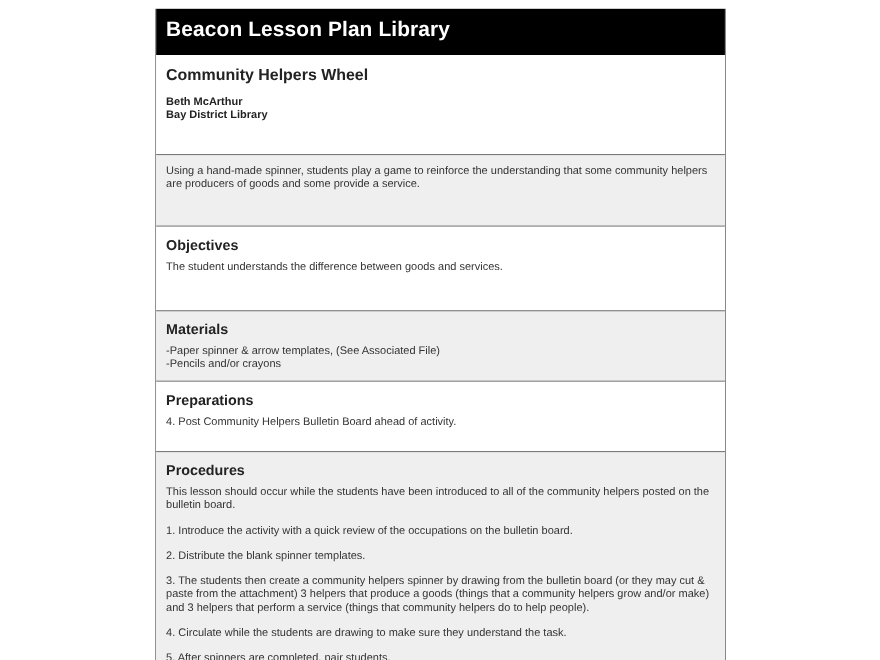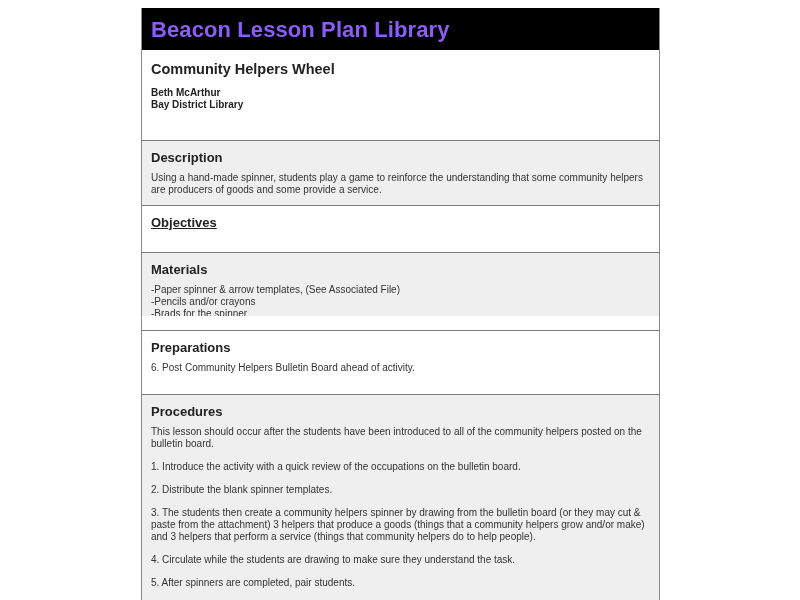--- a/index.html
+++ b/index.html
@@ -18,26 +18,26 @@
       position: absolute;
       left: 141px;
       top: 8px;
       width: 519px;
       border-left: 1px solid #888888;
       border-right: 1px solid #888888;
       box-sizing: border-box;
     }
     .header {
       background: #000000;
-      color: #8b5cf6;
+      color: #ffffff;
       height: 42px;
       box-sizing: border-box;
       padding: 9px 0 0 9px;
       font-weight: bold;
-      font-size: 22px;
+      font-size: 19px;
       letter-spacing: 0.1px;
     }
     .section {
       border-top: 1px solid #7a7a7a;
       box-sizing: border-box;
       padding: 9px 9px 0 9px;
       overflow: hidden;
     }
     .section.white { background: #ffffff; }
     .section.gray { background: #efefef; }
@@ -57,23 +57,23 @@
       font-size: 13px;
       margin: 0 0 7px 0;
     }
     .sec-text {
       font-size: 10px;
       line-height: 12px;
       color: #333333;
     }
     .para { margin: 0 0 11px 0; }
     .desc-section { height: 65px; }
-    .obj-section { height: 47px; text-decoration: underline; }
+    .obj-section { height: 77px; }
     .mat-section { height: 64px; }
-    .prep-section { height: 64px; margin-top: 14px; }
+    .prep-section { height: 64px; }
     .proc-section { height: 300px; }
     .line { display: block; }
   </style>
 </head>
 <body>
 
 <div class="page">
 
   <div class="header">
     <span>Beacon Lesson Plan Library</span>
@@ -81,48 +81,47 @@
 
   <div class="section white title-section">
     <div class="lesson-title">Community Helpers Wheel</div>
     <div class="meta">
       <span class="line">Beth McArthur</span>
       <span class="line">Bay District Library</span>
     </div>
   </div>
 
   <div class="section gray desc-section">
-    <div class="sec-title">Description</div>
     <div class="sec-text">Using a hand-made spinner, students play a game to reinforce the understanding that some community helpers are producers of goods and some provide a service.</div>
   </div>
 
   <div class="section white obj-section">
     <div class="sec-title">Objectives</div>
+    <div class="sec-text">The student understands the difference between goods and services.</div>
   </div>
 
   <div class="section gray mat-section">
     <div class="sec-title">Materials</div>
     <div class="sec-text">
       <span class="line">-Paper spinner &amp; arrow templates, (See Associated File)</span>
       <span class="line">-Pencils and/or crayons</span>
-      <span class="line">-Brads for the spinner</span>
     </div>
   </div>
 
   <div class="section white prep-section">
     <div class="sec-title">Preparations</div>
     <div class="sec-text">
-      <span class="line">6. Post Community Helpers Bulletin Board ahead of activity.</span>
+      <span class="line">4. Post Community Helpers Bulletin Board ahead of activity.</span>
     </div>
   </div>
 
   <div class="section gray proc-section">
     <div class="sec-title">Procedures</div>
     <div class="sec-text">
-      <p class="para">This lesson should occur after the students have been introduced to all of the community helpers posted on the bulletin board.</p>
+      <p class="para">This lesson should occur while the students have been introduced to all of the community helpers posted on the bulletin board.</p>
       <p class="para">1. Introduce the activity with a quick review of the occupations on the bulletin board.</p>
       <p class="para">2. Distribute the blank spinner templates.</p>
       <p class="para">3. The students then create a community helpers spinner by drawing from the bulletin board (or they may cut &amp; paste from the attachment) 3 helpers that produce a goods (things that a community helpers grow and/or make) and 3 helpers that perform a service (things that community helpers do to help people).</p>
       <p class="para">4. Circulate while the students are drawing to make sure they understand the task.</p>
       <p class="para">5. After spinners are completed, pair students.</p>
     </div>
   </div>
 
 </div>
 

